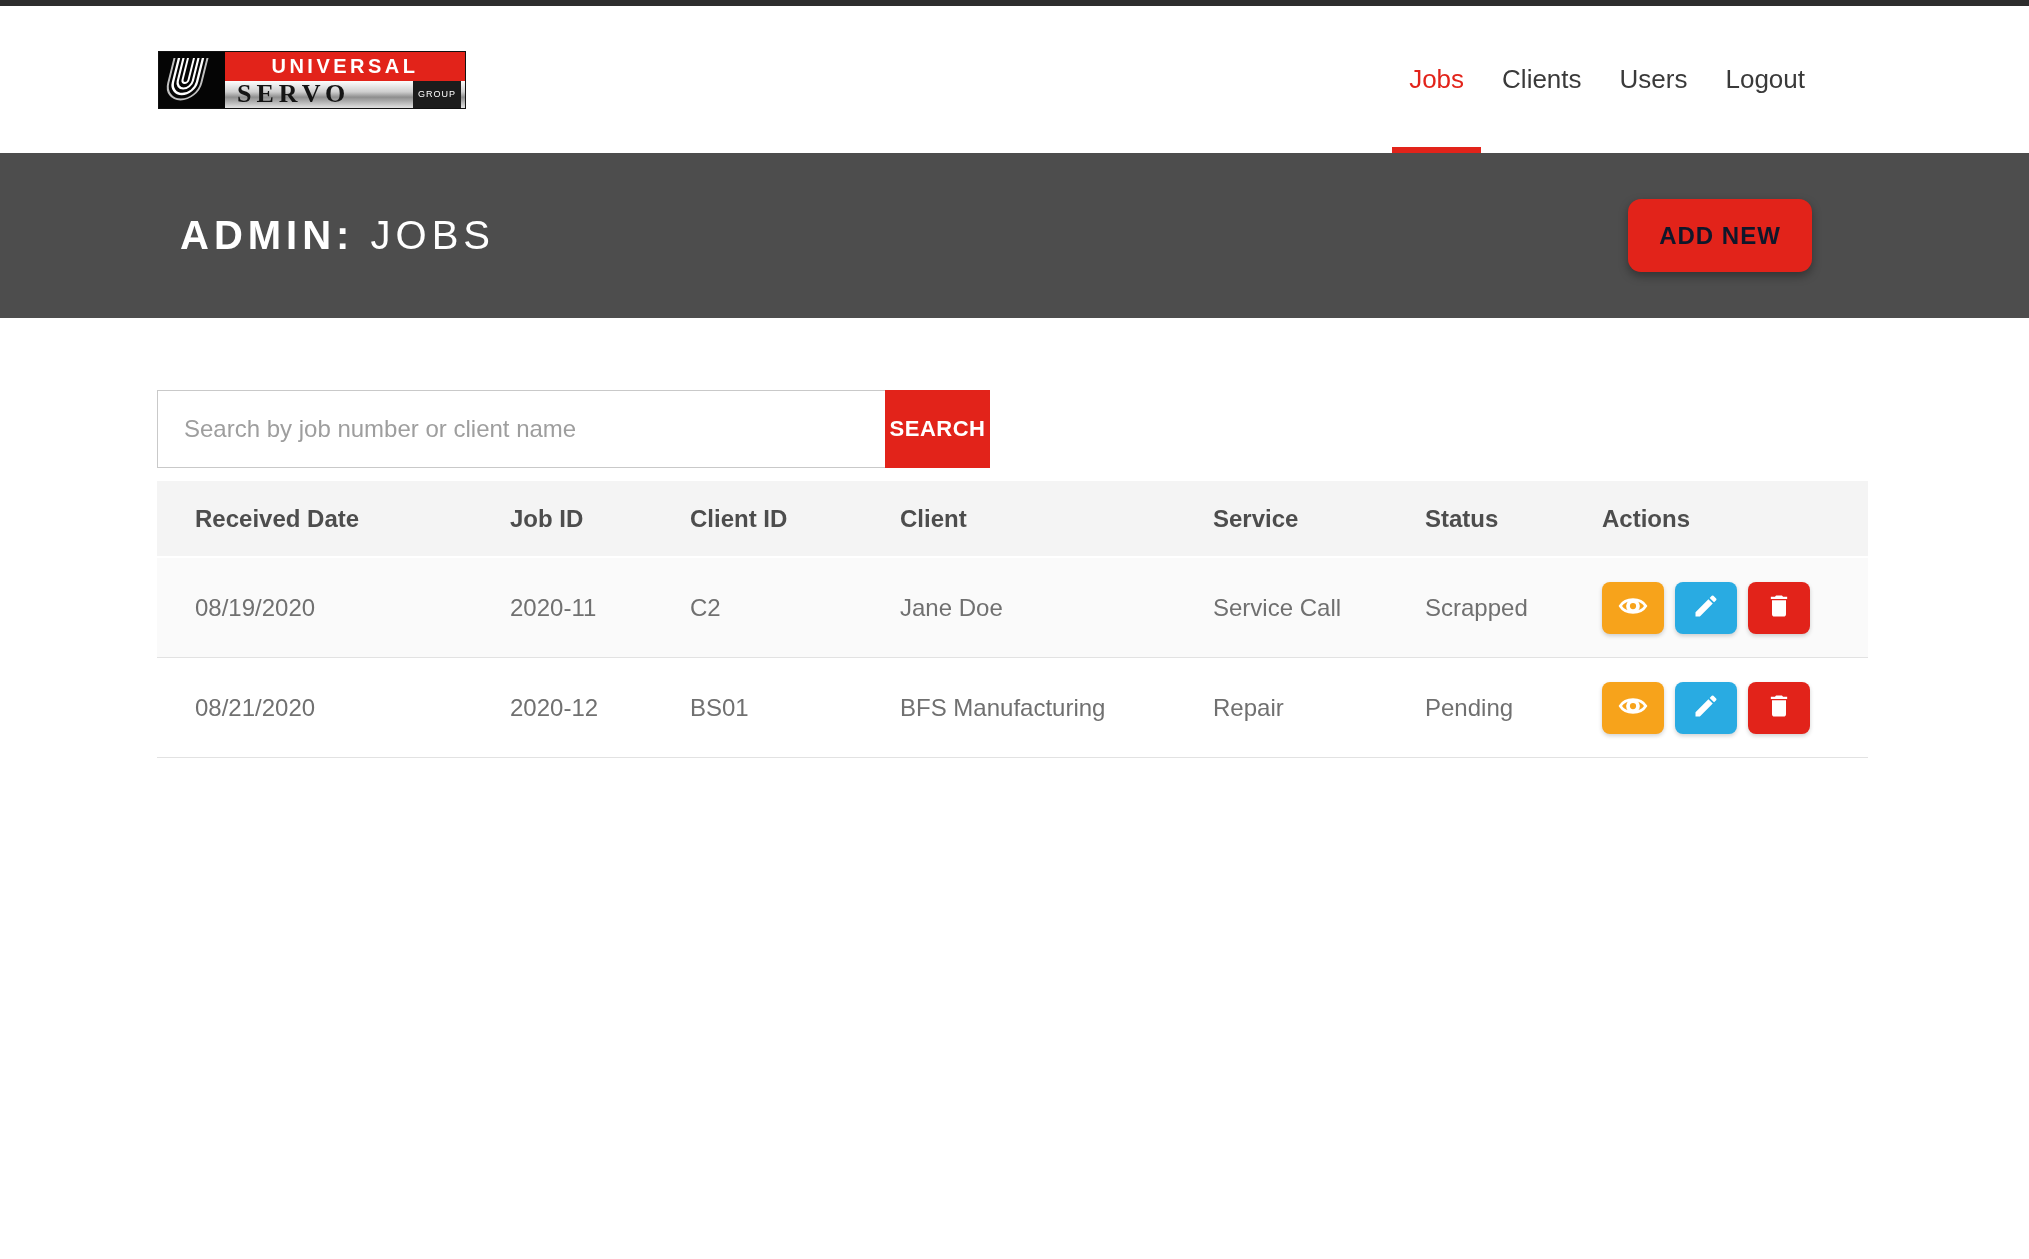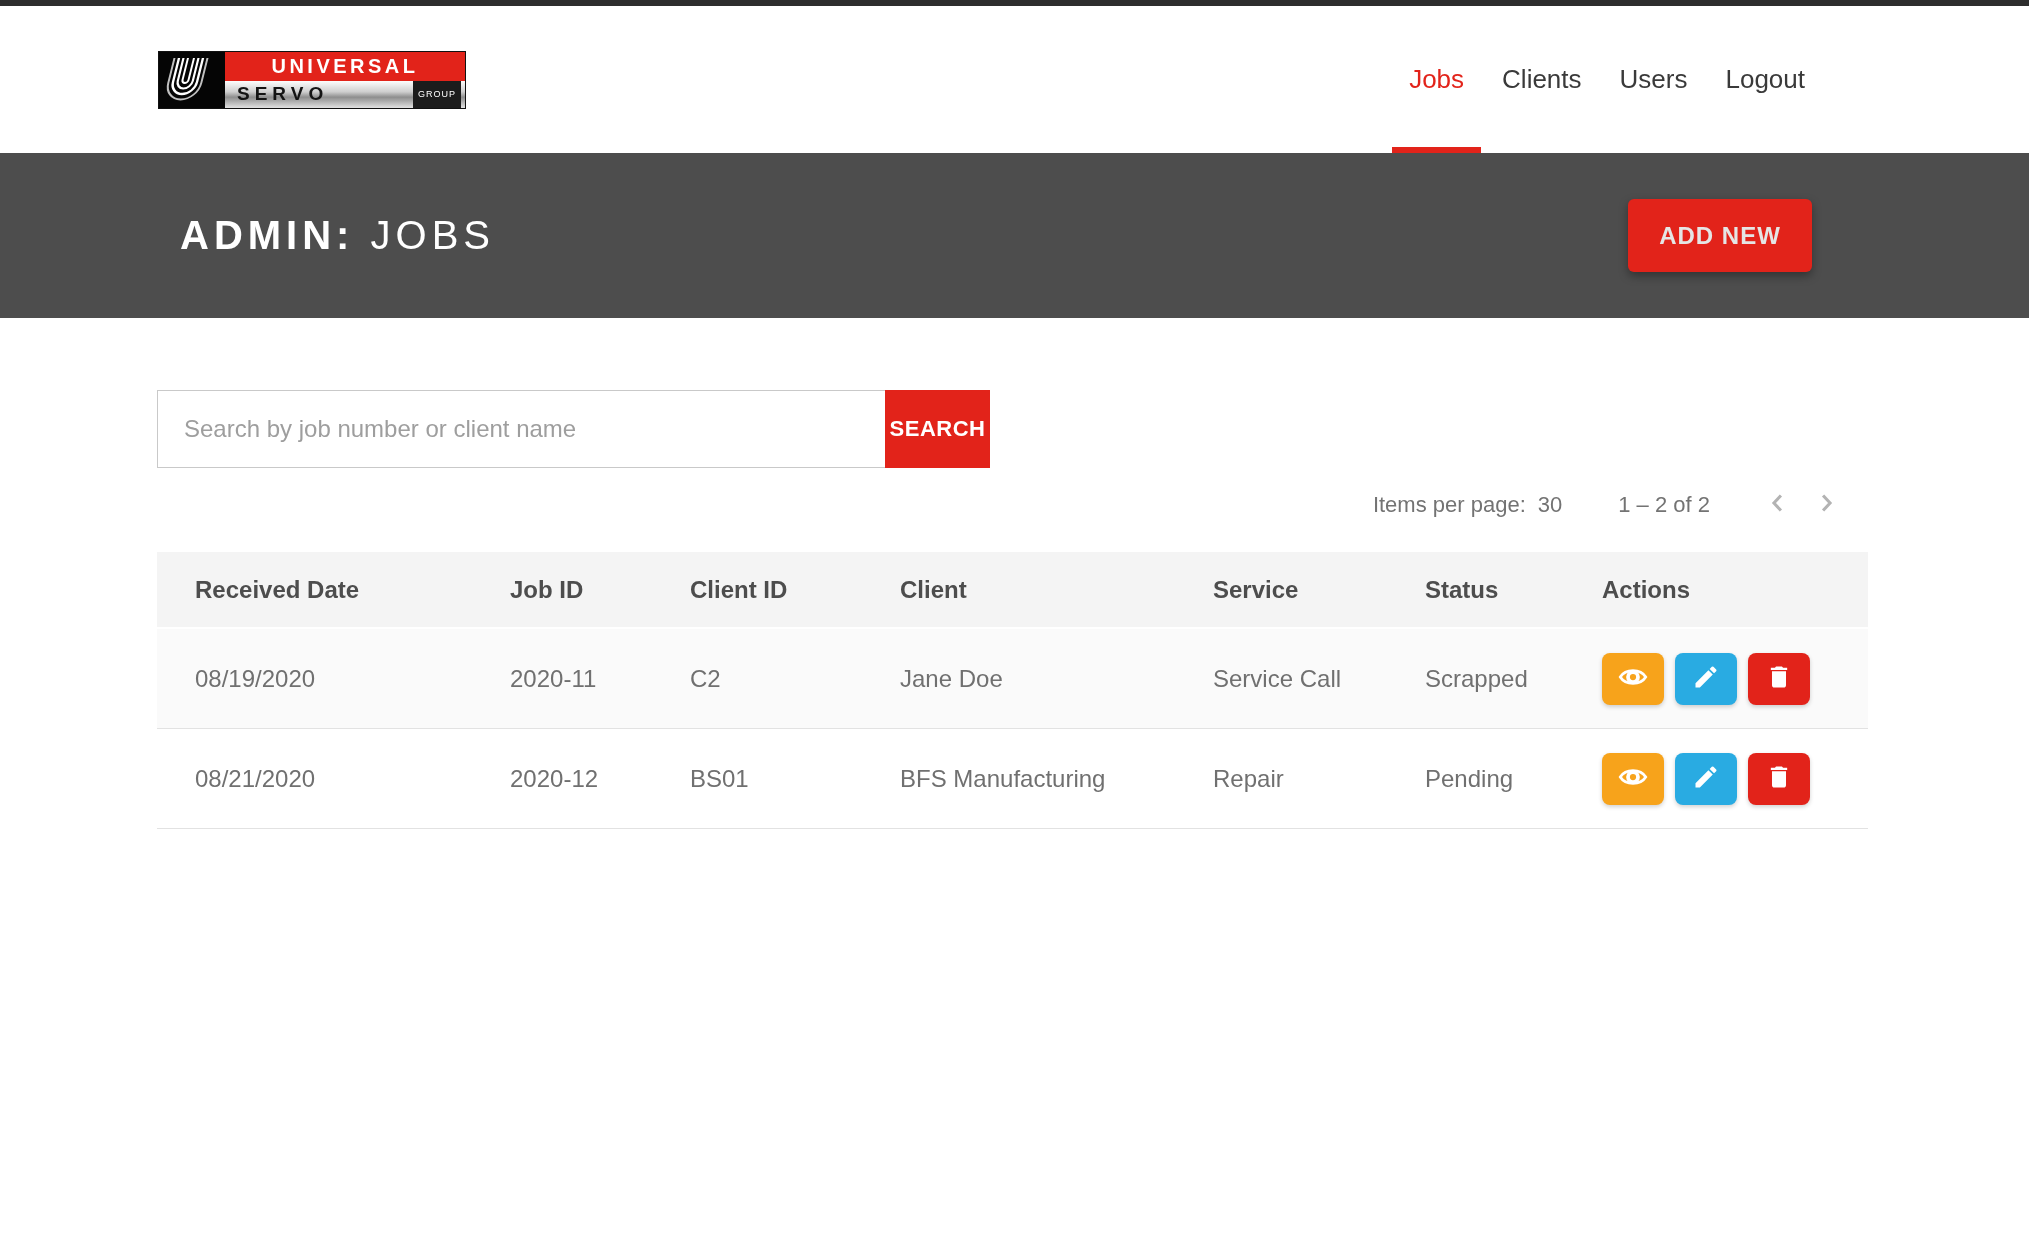--- a/index.html
+++ b/index.html
@@ -24,21 +24,21 @@
   .logo-top {
     height:29px; background:#e2231a; color:#fff; font-weight:bold;
     font-size:20px; letter-spacing:3.5px;
     display:flex; align-items:center; justify-content:center;
   }
   .logo-bottom {
     height:27px; position:relative;
     background:linear-gradient(180deg,#fdfdfd 0%,#cfcfcf 40%,#8e8e8e 60%,#e2e2e2 100%);
     display:flex; align-items:center; padding-left:12px;
   }
-  .logo-servo { color:#141414; font-weight:bold; font-size:19px; letter-spacing:5px; }
+  .logo-servo { color:#141414; font-weight:bold; font-size:26px; letter-spacing:5px;font-family:Liberation Serif, serif; }
   .logo-group {
     position:absolute; right:4px; top:0; bottom:0;
     background:#1c1c1c; color:#fff; font-size:9px; letter-spacing:1px;
     display:flex; align-items:center; padding:0 5px;
   }
   nav { display:flex; height:100%; align-items:stretch; }
   .nav-item {
     display:flex; align-items:center; padding:0 19px;
     font-size:26px; color:#3a3a3a; text-decoration:none;
     position:relative; cursor:pointer;
@@ -50,22 +50,22 @@
 
   
   .hero {
     height:165px; background:#4d4d4d;
     display:flex; align-items:center; justify-content:space-between;
     padding:0 217px 0 180px;
   }
   .hero-title { color:#fff; font-size:40px; letter-spacing:5px; font-weight:300; }
   .hero-title b { font-weight:700;margin-top:18px; }
   .add-new-btn {
-    width:184px; height:73px; background:#e2231a; color:#e5e5e5;
-    border:none; border-radius:6px; font-family:inherit;
+    width:184px; height:73px; background:#e2231a; color:#0f172a;
+    border:none; border-radius:13px; font-family:inherit;
     font-size:24px; font-weight:bold; letter-spacing:1px;
     box-shadow:0 4px 10px rgba(0,0,0,0.35); cursor:pointer;
   }
 
   
   main { padding:72px 161px 0 157px; }
   .search-row { display:flex; }
   .search-input {
     width:728px; height:78px; border:1px solid #c9c9c9; border-right:none;
     font-family:inherit; font-size:24px; color:#555; padding:0 26px; outline:none;
@@ -154,39 +154,20 @@
   <h1 class="hero-title"><b>ADMIN:</b> <span>JOBS</span></h1>
   <button class="add-new-btn">ADD NEW</button>
 </section>
 
 <main>
   <div class="search-row">
     <input class="search-input" type="text" placeholder="Search by job number or client name" style="">
     <button class="search-btn">SEARCH</button>
   </div>
 
-  <div class="paginator">
-    <span class="pager-size-label">Items per page:</span>
-    <span class="pager-size-value">30</span>
-    <span class="pager-range">1 – 2 of 2</span>
-    <button class="pager-btn">
-      <span>
-        <svg width="28" height="28" viewBox="0 0 24 24" fill="none" stroke="#b3b3b3" stroke-width="2.6">
-            <polyline points="14.5,5.5 8.5,12 14.5,18.5"></polyline>
-          </svg>
-      </span>
-    </button>
-    <button class="pager-btn">
-      <span>
-        <svg width="28" height="28" viewBox="0 0 24 24" fill="none" stroke="#b3b3b3" stroke-width="2.6">
-            <polyline points="9.5,5.5 15.5,12 9.5,18.5"></polyline>
-          </svg>
-      </span>
-    </button>
-  </div>
 
   <div class="jobs-table">
     <div class="thead">
       <div class="c1">Received Date</div>
       <div class="c2">Job ID</div>
       <div class="c3">Client ID</div>
       <div class="c4">Client</div>
       <div class="c5">Service</div>
       <div class="c6">Status</div>
       <div class="c7">Actions</div>

